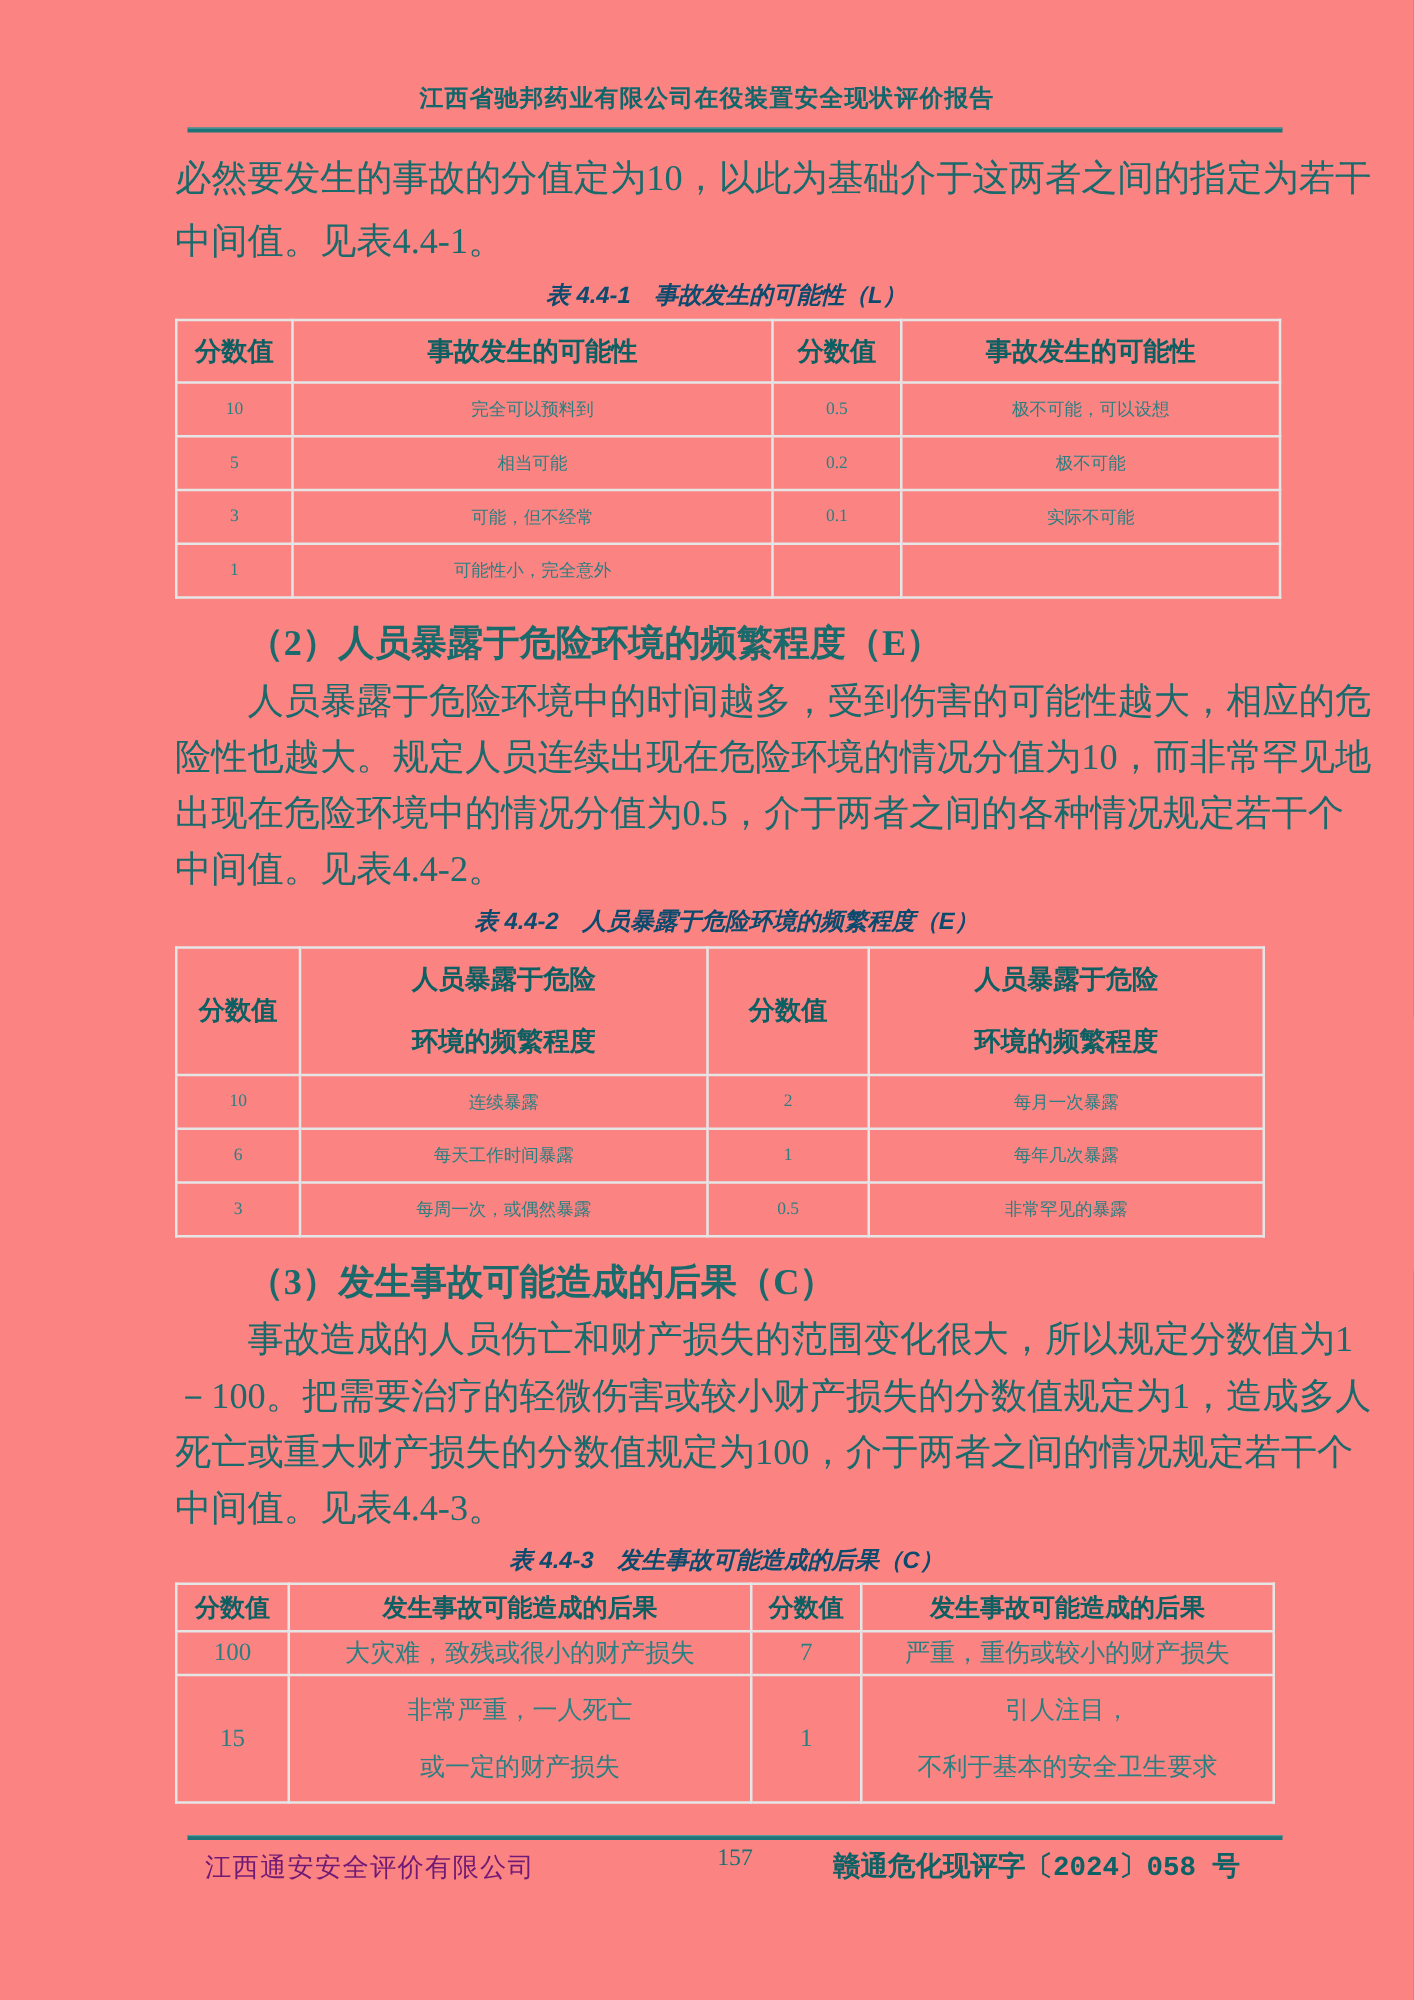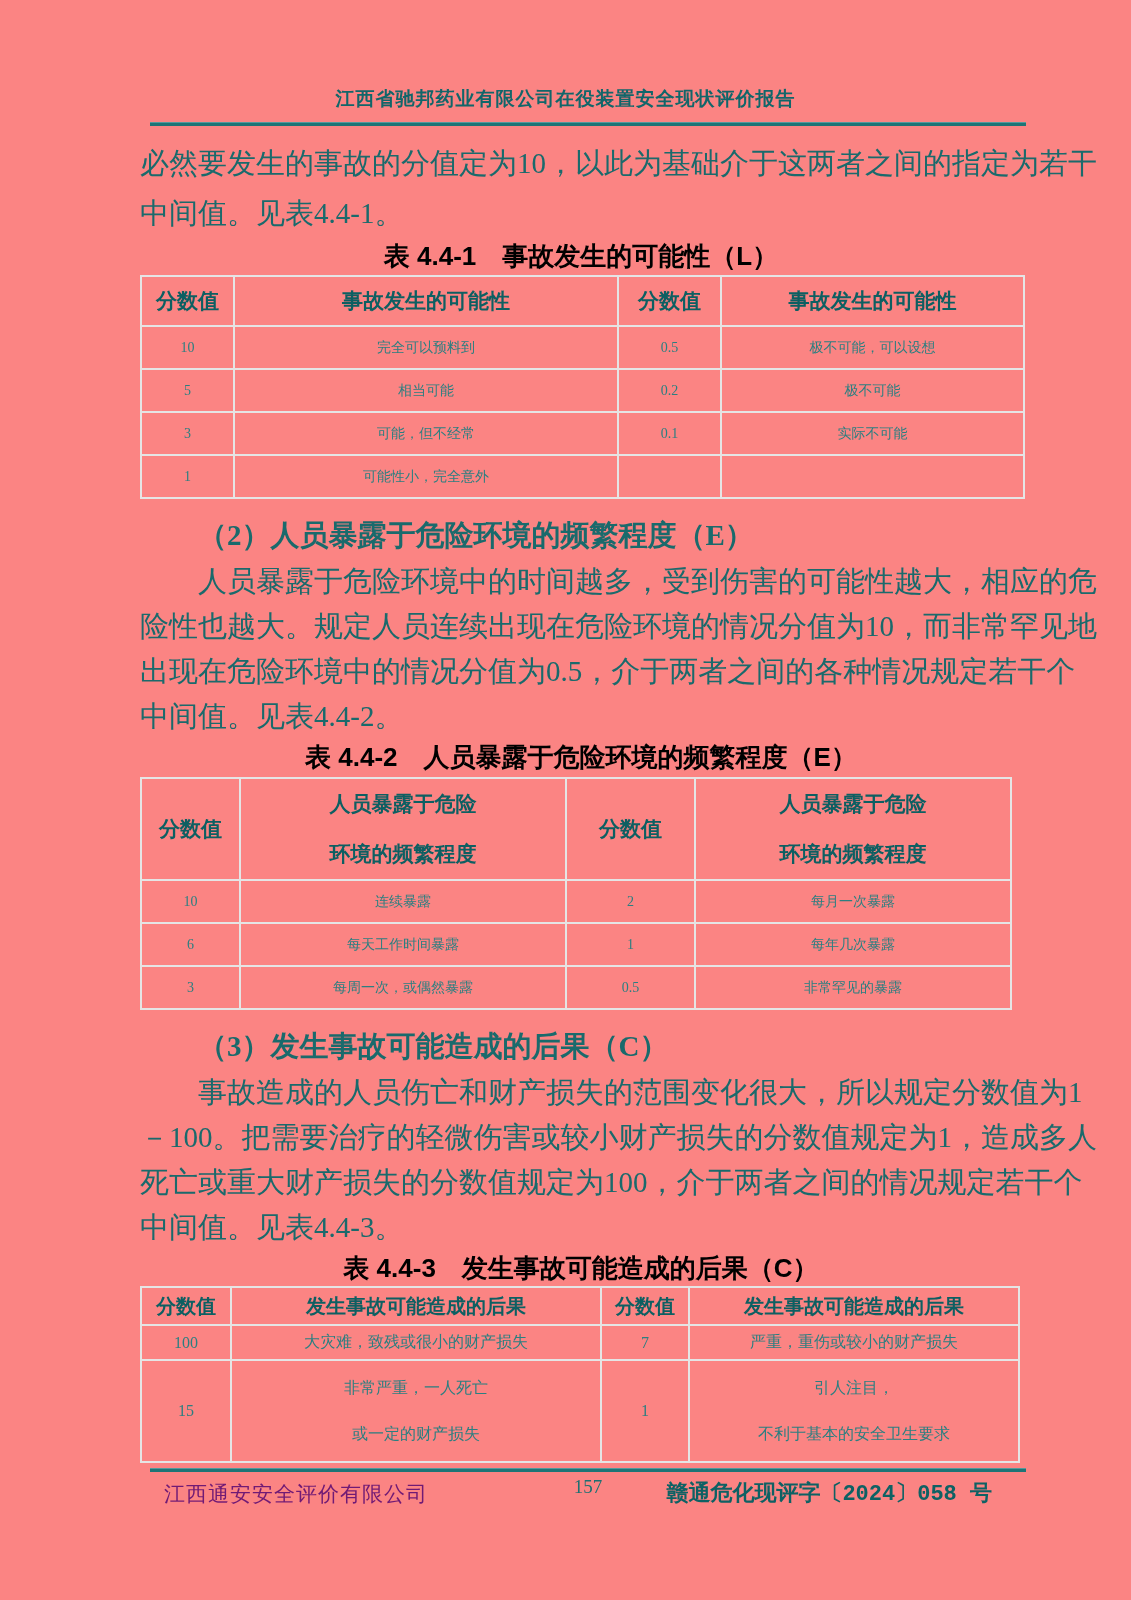--- a/index.html
+++ b/index.html
@@ -8,21 +8,21 @@
     width: 1131px;
     height: 1600px;
     margin: 0 auto;
     background: #fb8483;
     font-family: "Liberation Serif", "DejaVu Serif", serif;
     color: #1a6a6c;
     overflow: hidden;
   }
   
   .header-title {
-    padding-top: 86px;
+    padding-top: 66px;
     text-align: center;
     font-family: Liberation Serif, serif;
     font-weight: bold;
     font-size: 19px;
     letter-spacing: 1px;
     color: #11666a;
   }
   .header-rule {
     margin: 10px 0 0 150px;
     width: 876px;
@@ -40,25 +40,26 @@
     line-height: 47px;
     text-indent: 58px;
     margin-top: 13px;
     white-space: nowrap;
     font-weight: bold;
   }
   .para.indent-first div:first-child { text-indent: 58px; }
   .caption {
     font-family: "Liberation Sans", "DejaVu Sans", sans-serif;
     font-weight: bold;
-    font-size: 26px;
+    font-size: 19px;
     line-height: 27px;
     text-align: center;
-    color: #000000;
+    color: #0c4a6e;
     margin-top: 5px;
+    font-style: italic;
   }
   
   table {
     border-collapse: collapse;
     table-layout: fixed;
     margin-top: 5px;
   }
   th, td {
     border: 2px solid #e5e5e5;
     text-align: center;
@@ -84,21 +85,21 @@
   .t2 { width: 870px; margin-top: 6px; }
   .t2 .ca { width: 99px; }  .t2 .cb { width: 326px; }
   .t2 .cc { width: 129px; } .t2 .cd { width: 316px; }
   .t2 th { height: 98px; line-height: 50px; }
   .t2 td { height: 41px; }
   
   .t3 { width: 878px; margin-top: 4px; }
   .t3 .ca { width: 90px; }  .t3 .cb { width: 370px; }
   .t3 .cc { width: 88px; }  .t3 .cd { width: 330px; }
   .t3 th { height: 36px; font-size: 20px; }
-  .t3 td { height: 33px; font-size: 16px; }
+  .t3 td { height: 33px; font-size: 20px; }
   .t3 tr:last-child td { height: 100px; line-height: 46px; }
   
   .footer { position: absolute; top: 1468px; left: 150px; width: 876px; }
   .footer-rule {
     height: 3px;
     background: #1e7476;
     border-top: 1px solid #55999b;
   }
   .footer-row { position: relative; height: 34px; margin-top: 5px; }
   .footer-company {

